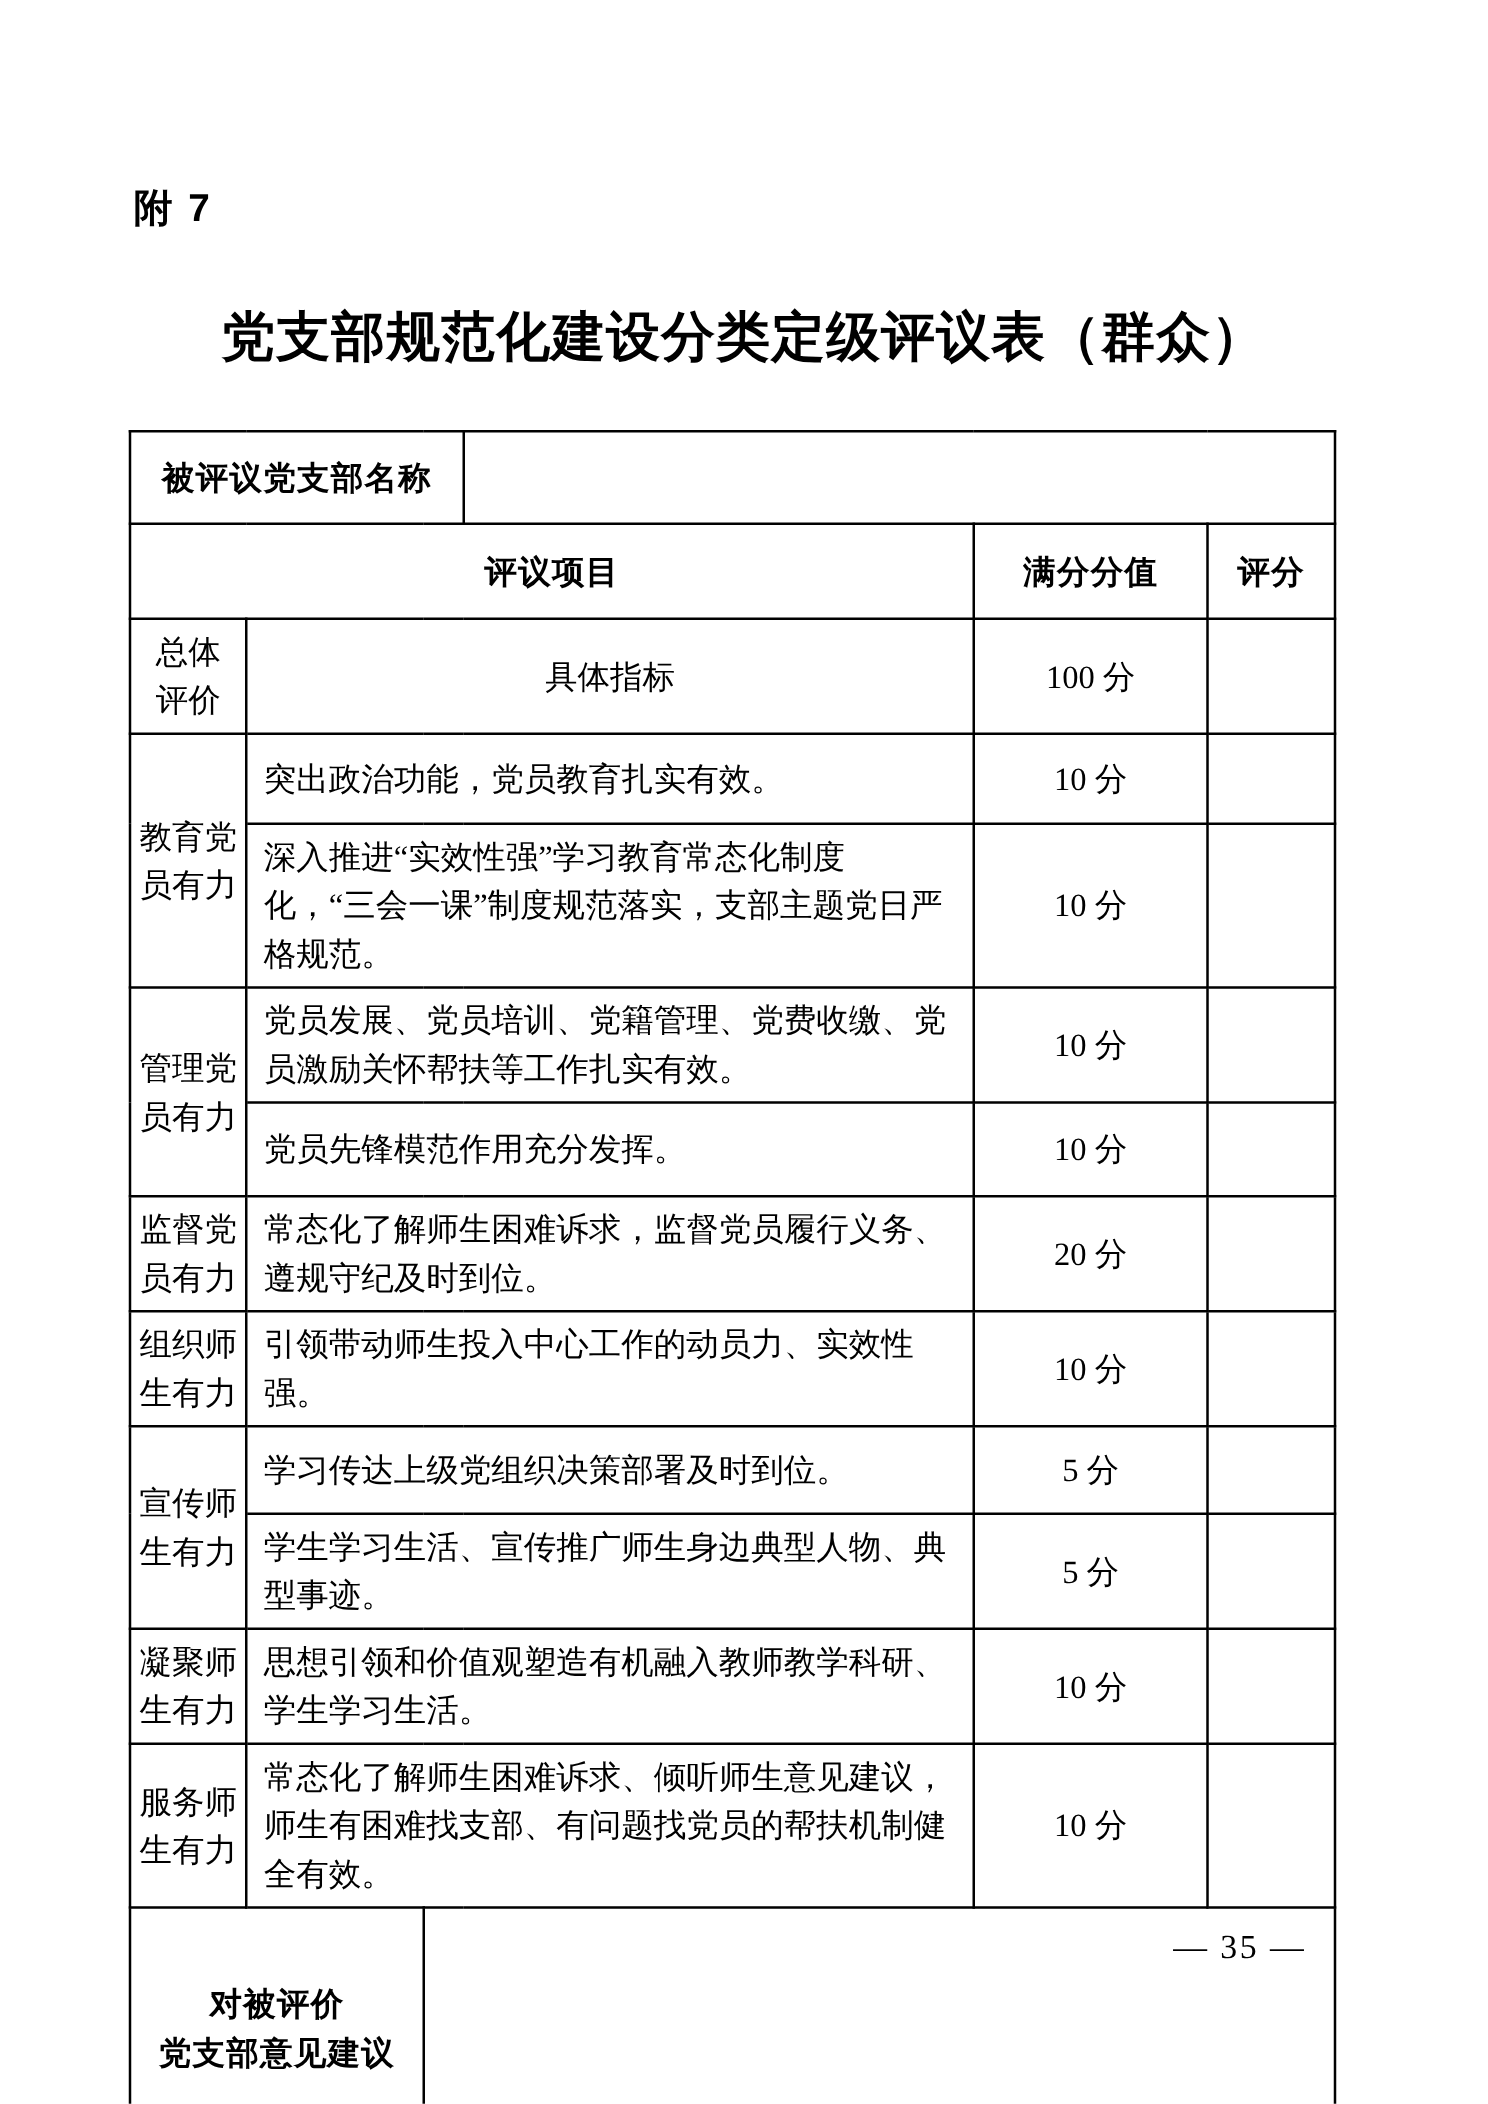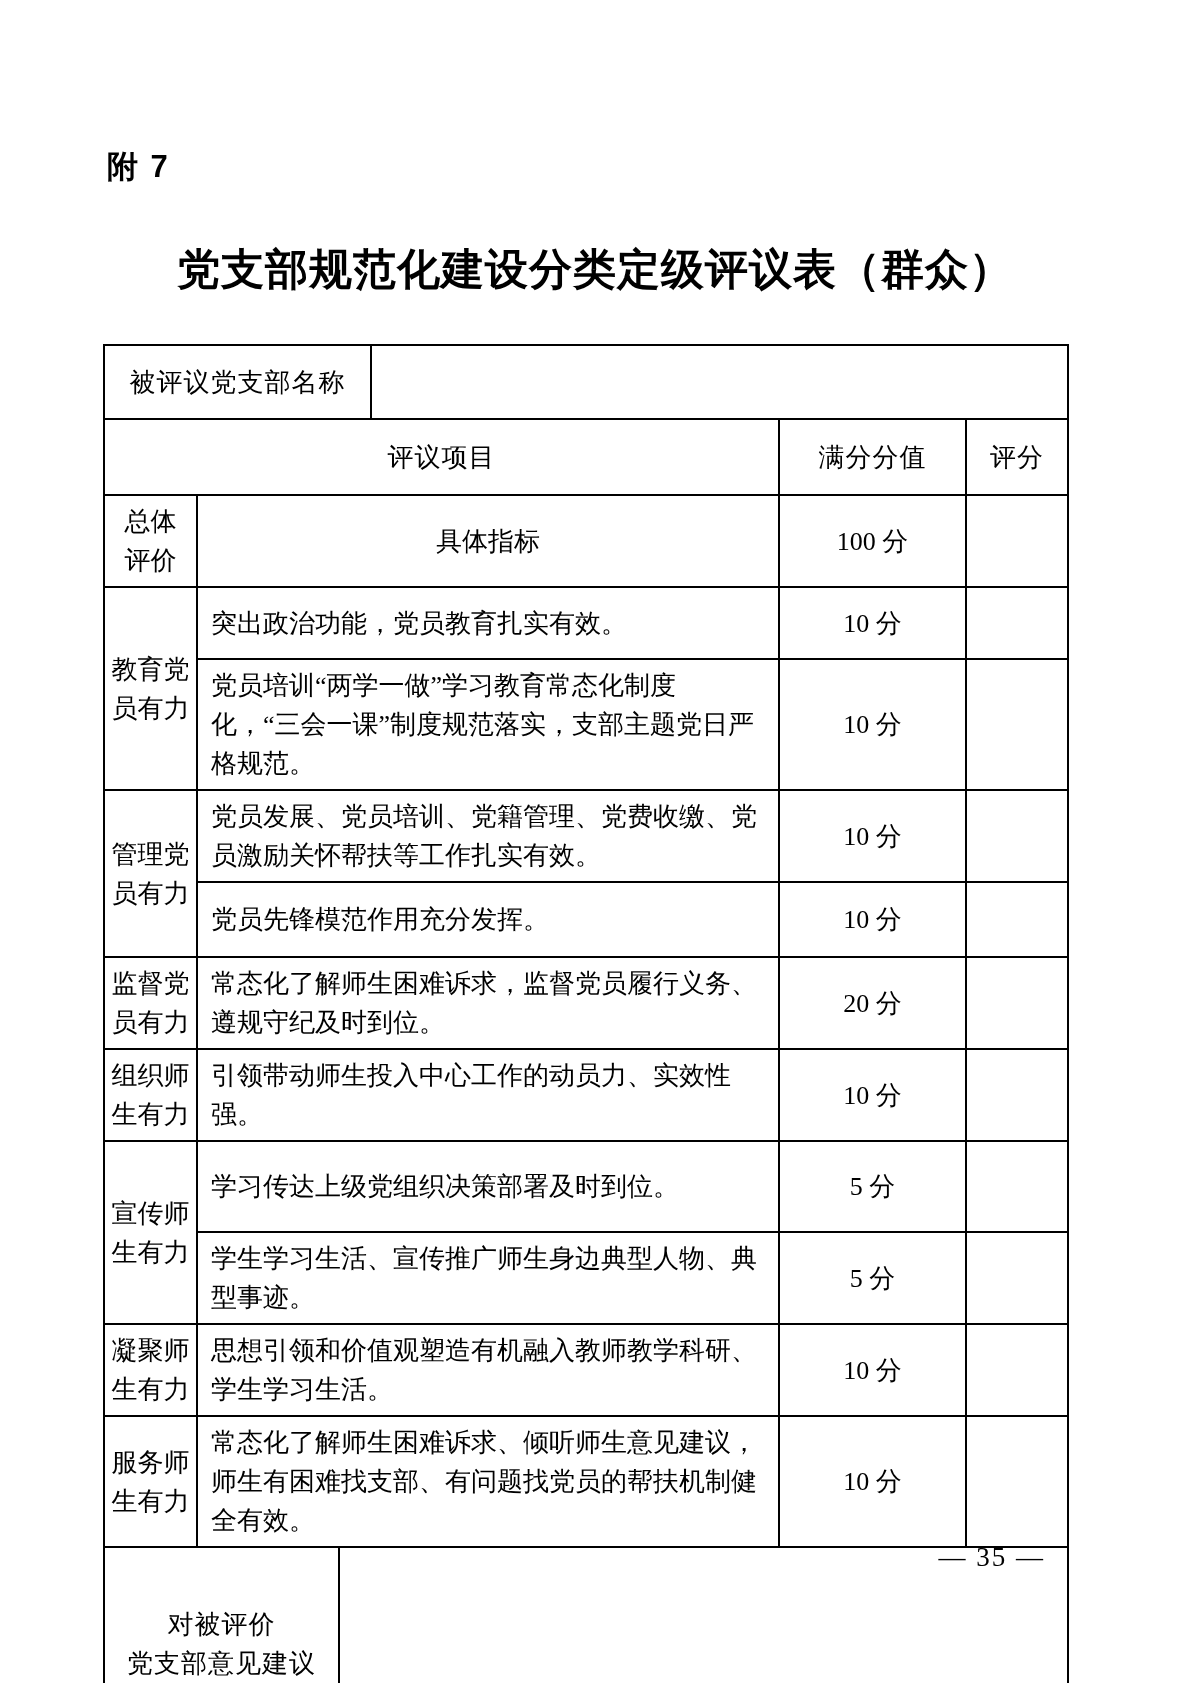--- a/index.html
+++ b/index.html
@@ -24,21 +24,21 @@
   }
   td{
     border:2px solid #000;
     font-size:26px;line-height:1.5;vertical-align:middle;
     padding:6px 13px;word-break:break-all;
     font-family:"Liberation Serif","DejaVu Serif",serif;
   }
   td.center{text-align:center;padding:6px 4px;}
   td.heiti{
     font-family:"Liberation Sans","DejaVu Sans",sans-serif;
-    font-weight:400;letter-spacing:1px;
+    font-weight:700;letter-spacing:1px;
   }
   td.prelined{white-space:pre-line;}
   td.blank{background:#fff;}
   .page-number{
     position:absolute;top:1510px;right:145px;
     font-size:27px;letter-spacing:2px;
     font-family:"Liberation Serif","DejaVu Serif",serif;
     margin-top:32px;
   }
 </style>
@@ -80,21 +80,21 @@
   </tr>
 
   <tr style="height:72px">
     <td rowspan="2" class="center prelined">教育党
 员有力</td>
     <td colspan="3">突出政治功能，党员教育扎实有效。</td>
     <td class="center">10 分</td>
     <td class="blank"></td>
   </tr>
   <tr style="height:79px">
-    <td colspan="3">党员培训“两学一做”学习教育常态化制度化，“三会一课”制度规范落实，支部主题党日严格规范。</td>
+    <td colspan="3">深入推进“实效性强”学习教育常态化制度化，“三会一课”制度规范落实，支部主题党日严格规范。</td>
     <td class="center">10 分</td>
     <td class="blank"></td>
   </tr>
 
   <tr style="height:76px">
     <td rowspan="2" class="center prelined">管理党
 员有力</td>
     <td colspan="3">党员发展、党员培训、党籍管理、党费收缴、党员激励关怀帮扶等工作扎实有效。</td>
     <td class="center">10 分</td>
     <td class="blank"></td>
@@ -114,21 +114,21 @@
   </tr>
 
   <tr style="height:75px">
     <td class="center prelined">组织师
 生有力</td>
     <td colspan="3">引领带动师生投入中心工作的动员力、实效性强。</td>
     <td class="center">10 分</td>
     <td class="blank"></td>
   </tr>
 
-  <tr style="height:91px">
+  <tr style="height:70px">
     <td rowspan="2" class="center prelined">宣传师
 生有力</td>
     <td colspan="3">学习传达上级党组织决策部署及时到位。</td>
     <td class="center">5 分</td>
     <td class="blank"></td>
   </tr>
   <tr style="height:72px">
     <td colspan="3">学生学习生活、宣传推广师生身边典型人物、典型事迹。</td>
     <td class="center">5 分</td>
     <td class="blank"></td>

